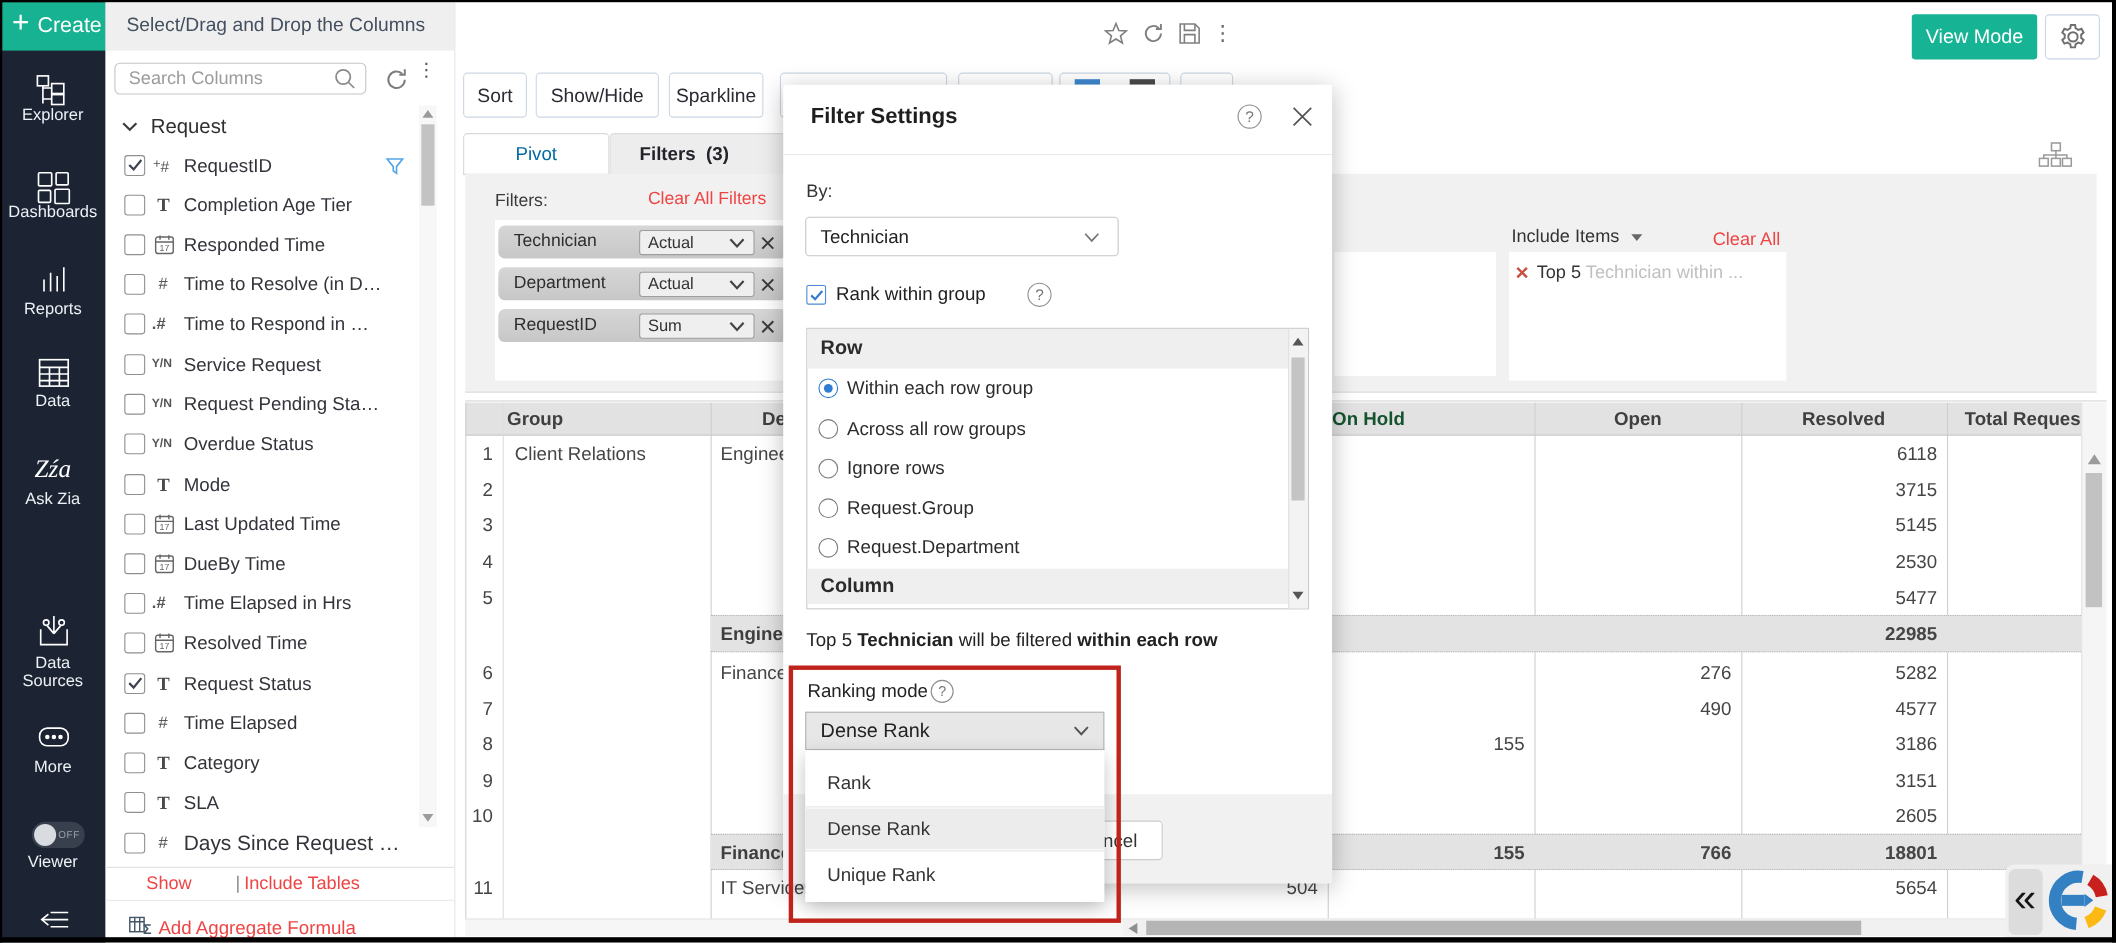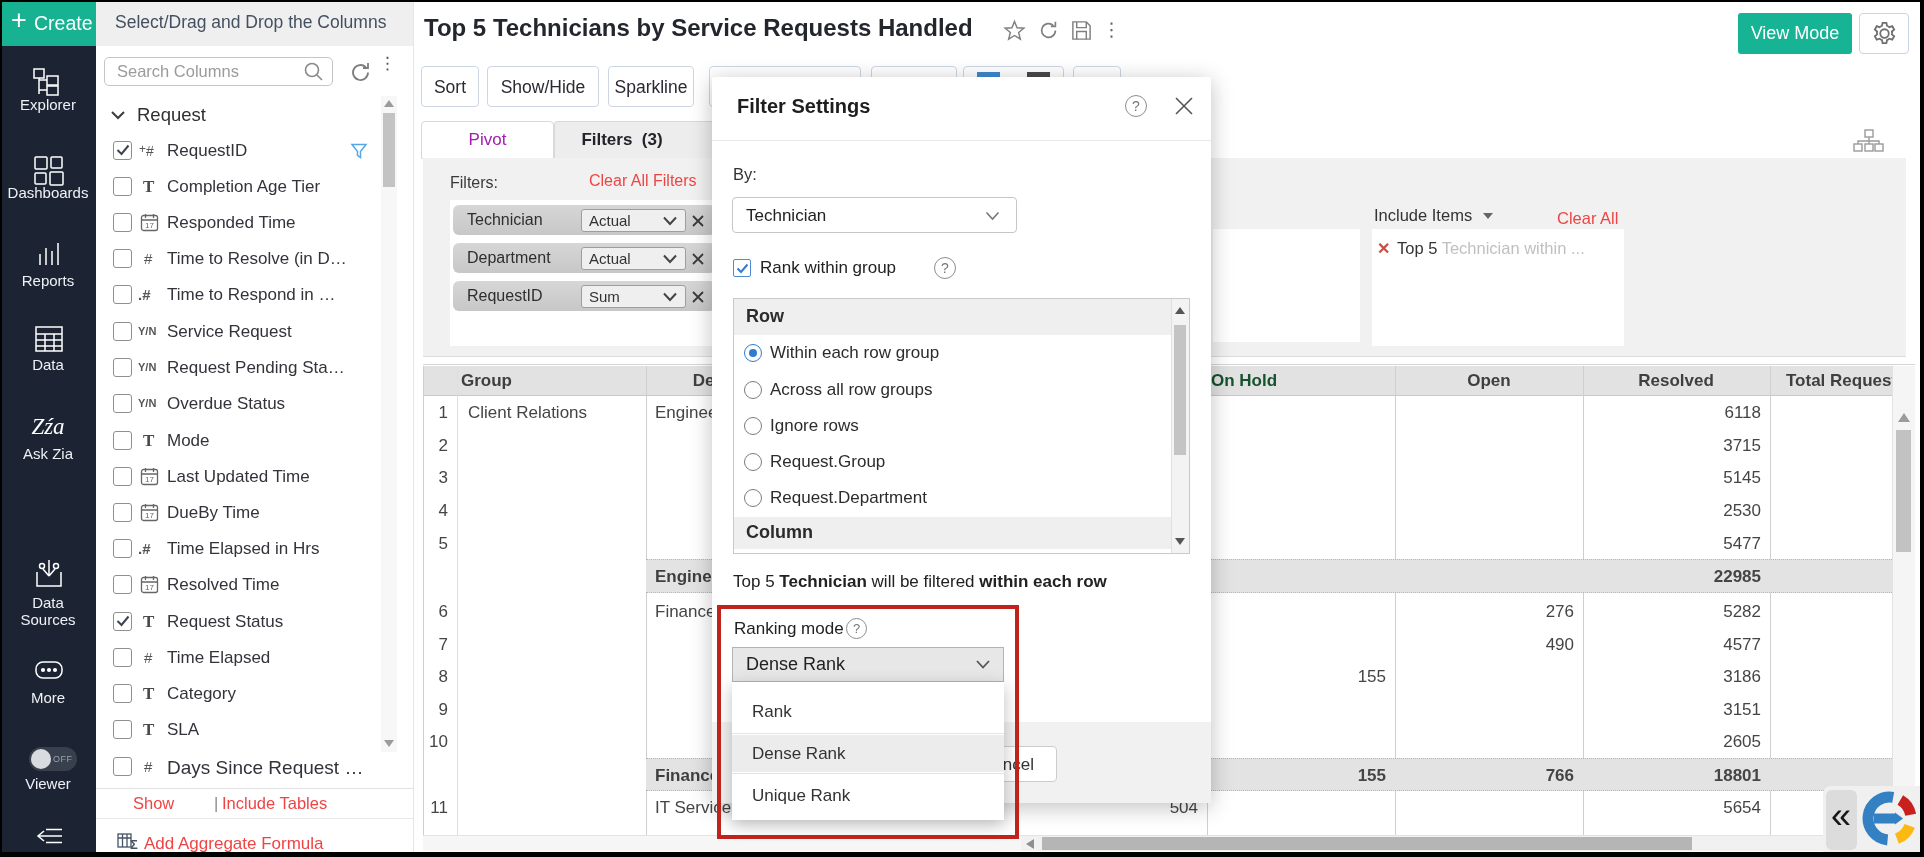--- a/index.html
+++ b/index.html
@@ -137,21 +137,20 @@
 <div class="abs" style="left:96px;top:818px;width:317px;height:1px;background:#e9e9e9"></div>
 <svg class="abs" style="left:117px;top:833px" width="22" height="18" viewBox="0 0 22 18">
   <g stroke="#456" fill="none" stroke-width="1.3">
     <rect x="1" y="1" width="13" height="13"></rect>
     <path d="M1 5 h13 M5.5 1 v13 M10 1 v13"></path>
   </g>
   <text x="13" y="16" font-size="13" font-weight="bold" fill="#456">Σ</text>
 </svg>
 <div class="abs" style="left:144px;top:834px;font-size:17px"><span class="blue">Add Aggregate Formula</span></div>
 
-<div class="abs" style="left:424px;top:14px;font-size:24px;font-weight:bold;color:#23262d">Top 5 Technicians by Service Requests Handled</div>
 
 <svg class="abs" style="left:1003px;top:19px" width="23" height="23" viewBox="0 0 24 24">
   <path d="M12 2.5 L14.7 9.2 L21.8 9.6 L16.3 14.1 L18.1 21 L12 17.2 L5.9 21 L7.7 14.1 L2.2 9.6 L9.3 9.2 Z" fill="none" stroke="#7f7f7f" stroke-width="1.5"></path>
 </svg>
 <svg class="abs" style="left:1037px;top:19px" width="23" height="23" viewBox="0 0 25 25">
   <g stroke="#7f7f7f" fill="none" stroke-width="1.8">
     <path d="M20 12.5 a7.5 7.5 0 1 1 -2.2 -5.3"></path>
     <path d="M20 3 v5 h-5"></path>
   </g>
 </svg>
@@ -165,21 +164,21 @@
 
 <div class="abs" style="left:1738px;top:13px;width:114px;height:41px;background:#16b394;border-radius:3px;color:#fff;font-size:18px;text-align:center;line-height:41px">View Mode</div>
 <div class="abs" style="left:1859px;top:13px;width:50px;height:41px;border:1px solid #c9d4e4;border-radius:4px;background:#fff"></div>
 <svg class="abs" style="left:1871px;top:20px" width="27" height="27" viewBox="0 0 24 24">
   <path fill="none" stroke="#6f6f6f" stroke-width="1.6" d="M12 8.2 a3.8 3.8 0 1 0 0 7.6 a3.8 3.8 0 1 0 0 -7.6 M10.3 2.5 h3.4 l.5 2.6 a7.5 7.5 0 0 1 2.2 1.3 l2.5 -.9 l1.7 3 l-2 1.7 a7.6 7.6 0 0 1 0 2.6 l2 1.7 l-1.7 3 l-2.5 -.9 a7.5 7.5 0 0 1 -2.2 1.3 l-.5 2.6 h-3.4 l-.5 -2.6 a7.5 7.5 0 0 1 -2.2 -1.3 l-2.5 .9 l-1.7 -3 l2 -1.7 a7.6 7.6 0 0 1 0 -2.6 l-2 -1.7 l1.7 -3 l2.5 .9 a7.5 7.5 0 0 1 2.2 -1.3 z"></path>
 </svg>
 
 <div id="toolbar"></div>
 
 <div class="abs" style="left:421px;top:121px;width:133px;height:38px;background:#fff;border:1px solid #d9d9d9;border-radius:4px 4px 0 0"></div>
-<div class="abs" style="left:421px;top:121px;width:133px;height:38px;font-size:17px;color:#a21caf;text-align:center;line-height:38px">Pivot</div>
+<div class="abs" style="left:421px;top:121px;width:133px;height:38px;font-size:17px;color:#0369a1;text-align:center;line-height:38px">Pivot</div>
 <div class="abs" style="left:554px;top:121px;width:166px;height:38px;background:#ededed;border:1px solid #d9d9d9;border-bottom:none;border-radius:4px 4px 0 0"></div>
 <div class="abs" style="left:554px;top:121px;width:136px;height:38px;font-size:17px;font-weight:bold;color:#23232b;text-align:center;line-height:38px">Filters&nbsp;&nbsp;(3)</div>
 
 <svg class="abs" style="left:1853px;top:129px" width="31" height="24" viewBox="0 0 31 24">
   <g stroke="#9a9a9a" fill="none" stroke-width="1.4">
     <rect x="12" y="1" width="8" height="7"></rect>
     <rect x="1" y="15" width="8" height="7"></rect>
     <rect x="12" y="15" width="8" height="7"></rect>
     <rect x="22" y="15" width="8" height="7"></rect>
     <path d="M16 8 v4 M5 15 v-3 h21 v3 M16 12 v3"></path>

